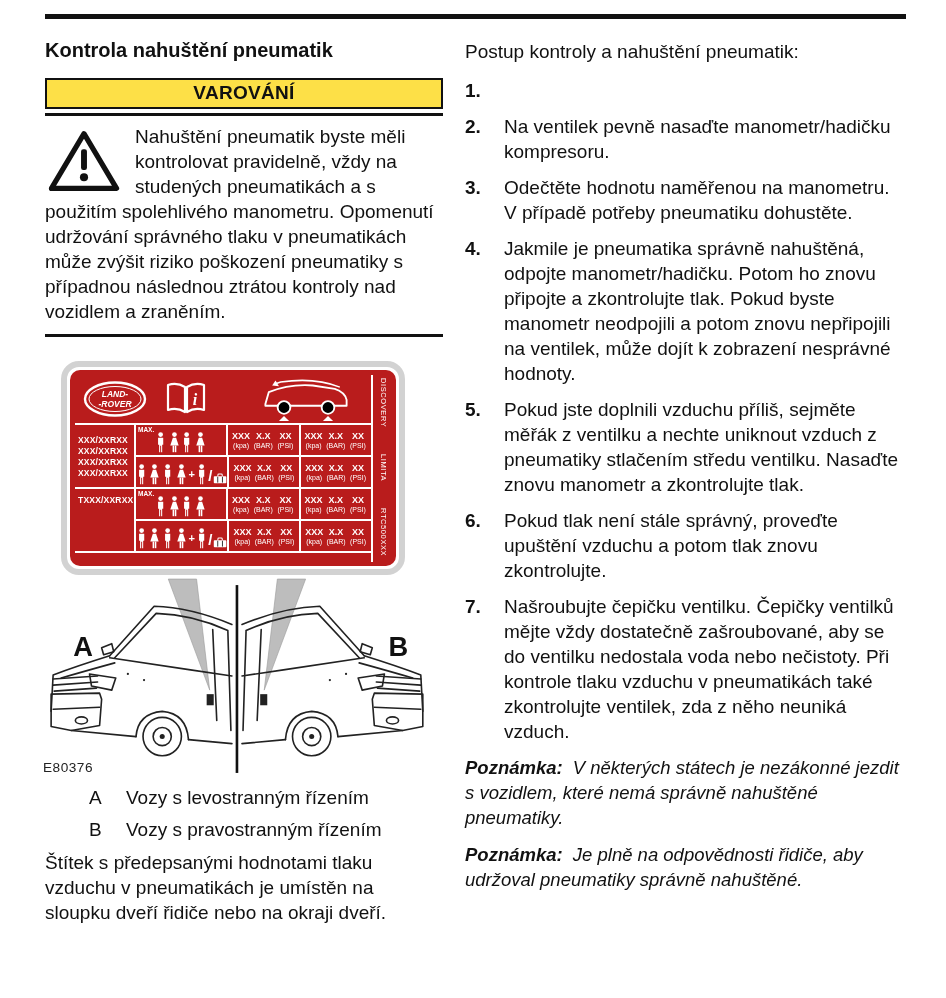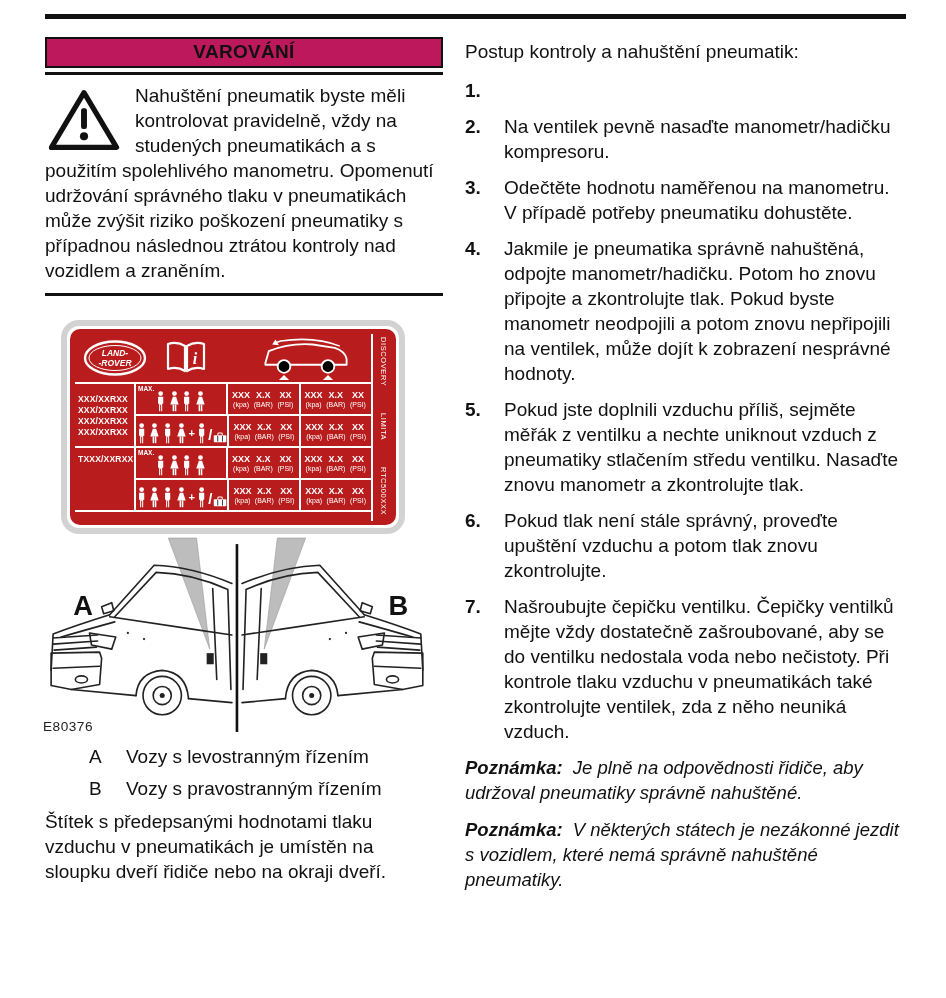--- a/index.html
+++ b/index.html
@@ -16,21 +16,21 @@
   }
   .title-rule{height:5px;background:#111;margin-bottom:18px;}
   
   .cols{display:flex;gap:22px;}
   .col-left{width:398px;flex:none;}
   .col-right{flex:1;min-width:0;}
   
   .section-heading{font-size:20px;font-weight:bold;margin:2px 0 16px 0;}
   .warnbox{margin-bottom:24px;}
   .warn-bar{
-    background:#be185d;border:2px solid #111;
+    background:#fde047;border:2px solid #111;
     text-align:center;font-weight:bold;font-size:19px;
     padding:2px 0 3px 0;letter-spacing:0.3px;
   }
   .warn-rule{height:3px;background:#111;}
   .warn-rule.top{margin-top:4px;}
   .warn-body{font-size:19px;line-height:25px;padding:8px 0 6px 0;overflow:hidden;}
   .warn-tri{float:left;margin:4px 14px 2px 2px;}
   .warn-rule.bottom{margin-top:4px;}
   
   .sticker-frame{
@@ -88,20 +88,21 @@
 <body>
 
 <div class="page">
 
   <div class="title-rule"></div>
 
   <div class="cols">
 
     <div class="col-left">
 
+      <div class="section-heading">Kontrola nahuštění pneumatik</div>
 
       <div class="warnbox">
         <div class="warn-bar">VAROVÁNÍ</div>
         <div class="warn-rule top"></div>
         <div class="warn-body">
           <svg class="warn-tri" width="74" height="66" viewBox="0 0 100 88">
             <path d="M50,7 L94,81 L6,81 Z" fill="none" stroke="#111" stroke-width="7" stroke-linejoin="round"></path>
             <rect x="46" y="28" width="8" height="28" rx="3" fill="#111"></rect>
             <circle cx="50" cy="66" r="5.5" fill="#111"></circle>
           </svg><span>Nahuštění pneumatik byste měli kontrolovat pravidelně, vždy na studených pneumatikách a s použitím spolehlivého manometru. Opomenutí udržování správného tlaku v pneumatikách může zvýšit riziko poškození pneumatiky s případnou následnou ztrátou kontroly nad vozidlem a zraněním.</span>
@@ -463,19 +464,19 @@
           <div class="step">
             <span class="step-num">6.</span>
             <span class="step-text"> Pokud tlak není stále správný, proveďte upuštění vzduchu a potom tlak znovu zkontrolujte.</span>
           </div>
           <div class="step">
             <span class="step-num">7.</span>
             <span class="step-text">Našroubujte čepičku ventilku. Čepičky ventilků mějte vždy dostatečně zašroubované, aby se do ventilku nedostala voda nebo nečistoty. Při kontrole tlaku vzduchu v pneumatikách také zkontrolujte ventilek, zda z něho neuniká vzduch.</span>
           </div>
         </div>
       <div id="notes">
+          <p class="note"><b>Poznámka:</b> V některých státech je nezákonné jezdit s vozidlem, které nemá správně nahuštěné pneumatiky.</p>
           <p class="note"><b>Poznámka:</b> Je plně na odpovědnosti řidiče, aby udržoval pneumatiky správně nahuštěné.</p>
-          <p class="note"><b>Poznámka:</b> V některých státech je nezákonné jezdit s vozidlem, které nemá správně nahuštěné pneumatiky.</p>
         </div>
     </div>
 
   </div>
 </div>
 
 </body></html>

